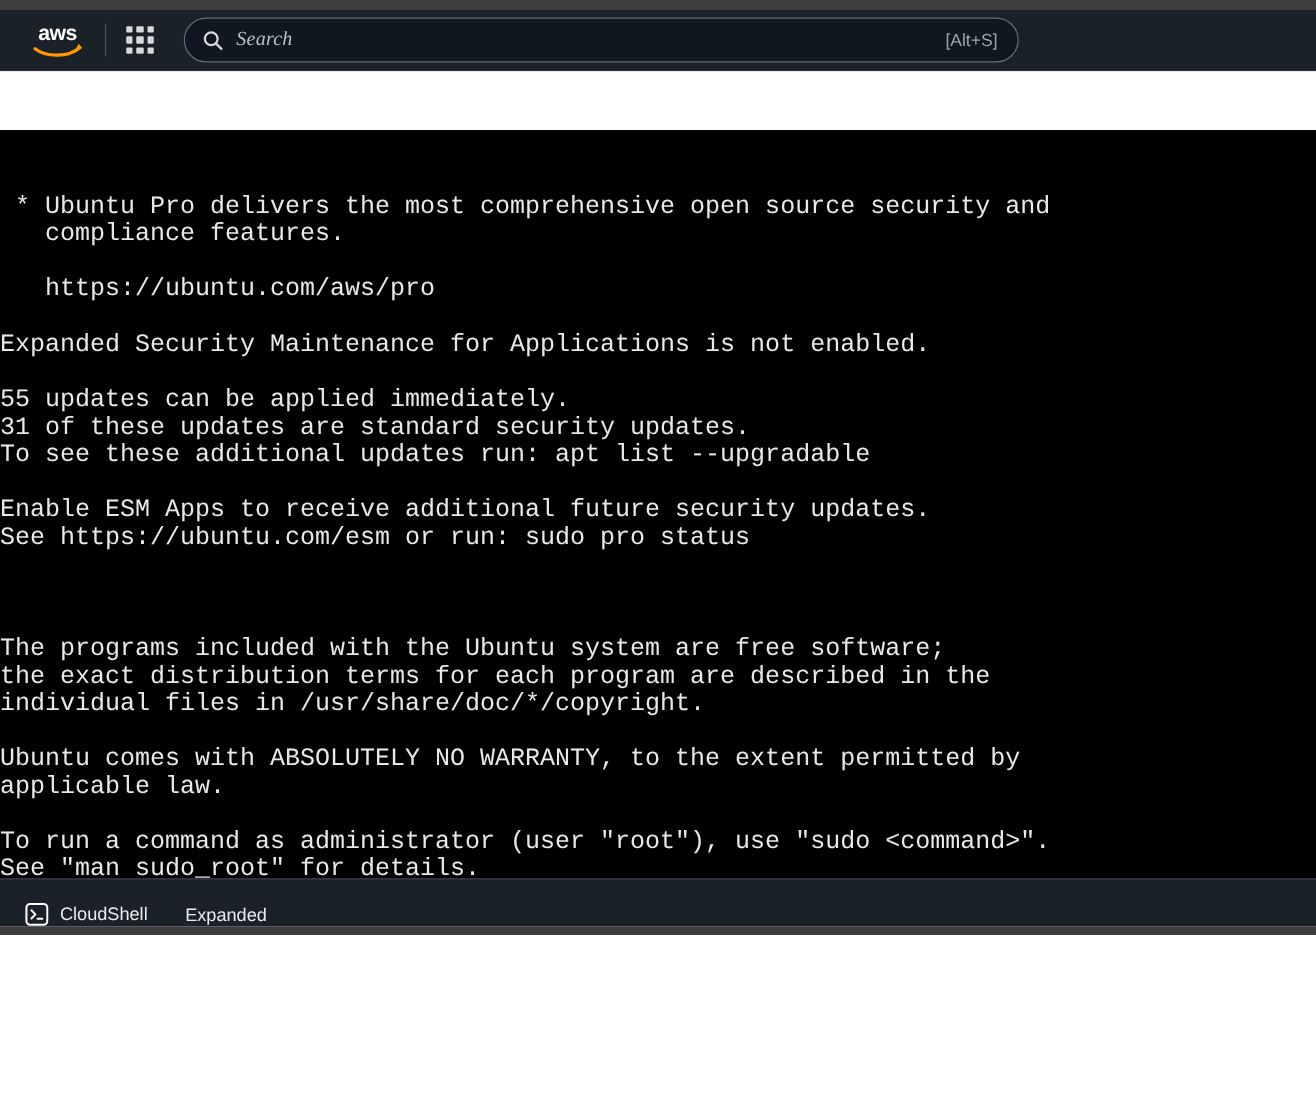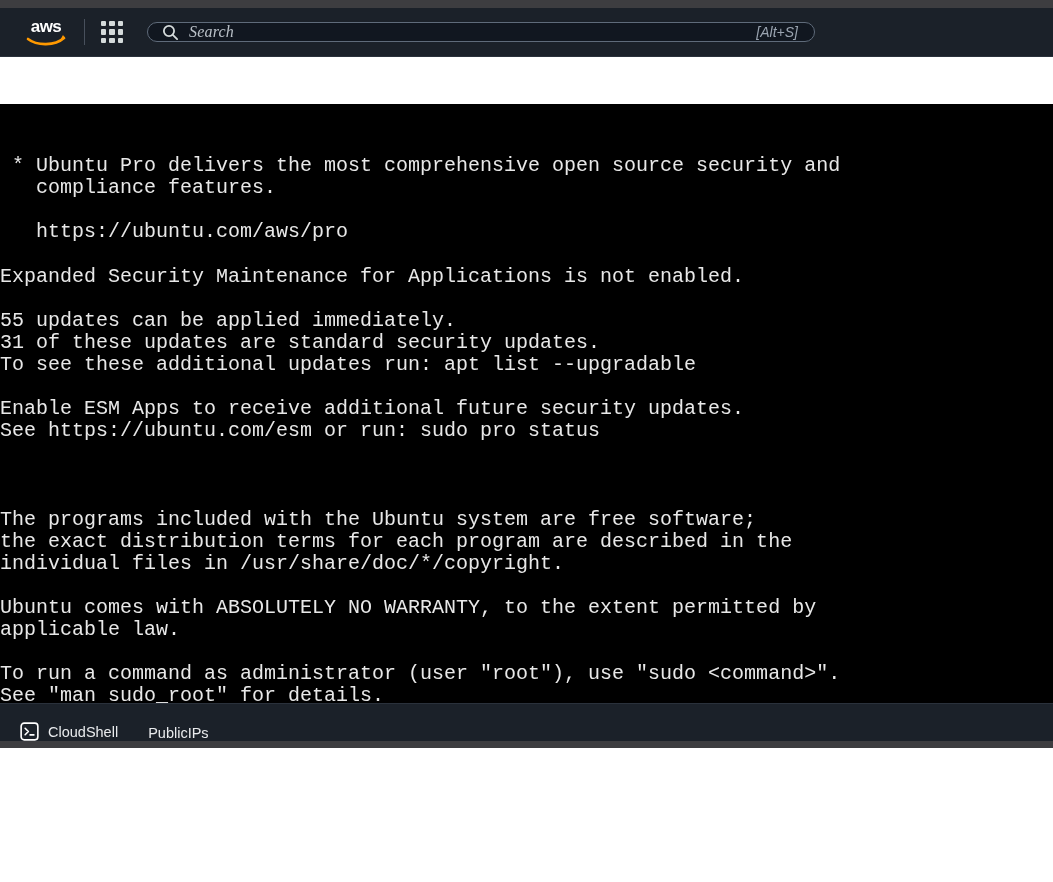--- a/index.html
+++ b/index.html
@@ -72,21 +72,21 @@
   }
   .app-launcher i {
     display: block;
     background: #d5dbdb;
     border-radius: 1px;
   }
 
   .search-wrap {
     flex: 0 0 auto;
     width: 668px;
-    height: 20px;
+    height: 36px;
     background: #111720;
     border: 1px solid #5f6b7a;
     border-radius: 18px;
     display: flex;
     align-items: center;
     padding: 0 16px 0 14px;
     cursor: text;
   }
   .search-icon { flex: 0 0 auto; display: flex; align-items: center; margin-right: 10px; }
   .search-placeholder {
@@ -95,21 +95,20 @@
     font-size: 16px;
     font-style: italic;
     font-family: "Liberation Serif", serif;
     letter-spacing: 0.2px;
   }
   .search-kbd {
     flex: 0 0 auto;
     color: #9aa4b0;
     font-size: 14px;
     font-family: "Liberation Sans", sans-serif;
-    font-style: italic;
   }
 
   
   .nav-gap {
     flex: 0 0 47px;
     background: #ffffff;
   }
 
   
   .terminal {
@@ -241,18 +240,18 @@
       <span class="cloudshell-icon">
         <svg width="19" height="19" viewBox="0 0 20 20" aria-hidden="true">
           <rect x="1.2" y="1.2" width="17.6" height="17.6" rx="3.2" stroke="#ffffff" stroke-width="1.7" fill="none"></rect>
           <path d="M5.4 6.6 L8.8 10 L5.4 13.4" stroke="#ffffff" stroke-width="1.7" fill="none" stroke-linecap="round" stroke-linejoin="round"></path>
           <line x1="10.6" y1="13.6" x2="14.6" y2="13.6" stroke="#ffffff" stroke-width="1.7" stroke-linecap="round"></line>
         </svg>
       </span>
       <span>CloudShell</span>
     </div>
     <div class="footer-item">
-      <span>PublicIPs</span>
+      <span>Expanded</span>
     </div>
   </div>
 
   <div class="footer-bottom-strip"></div>
 </div>
 
 </body></html>

